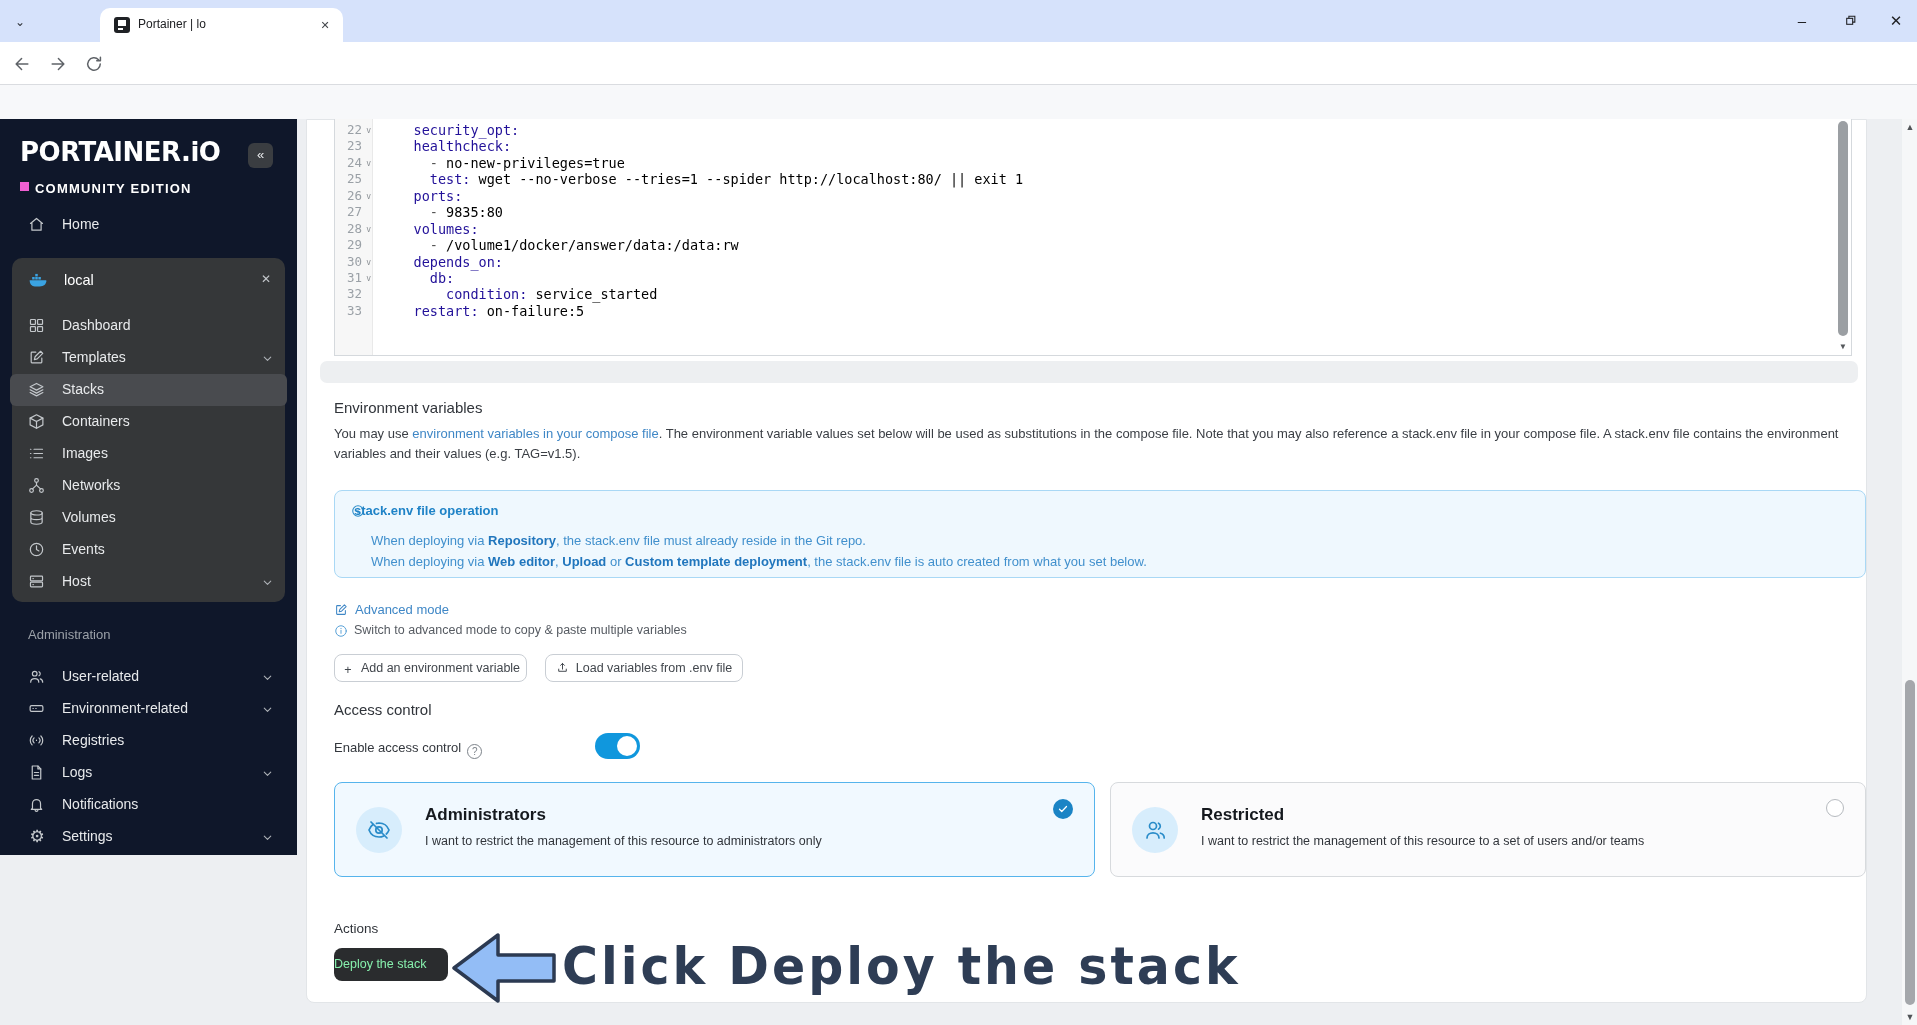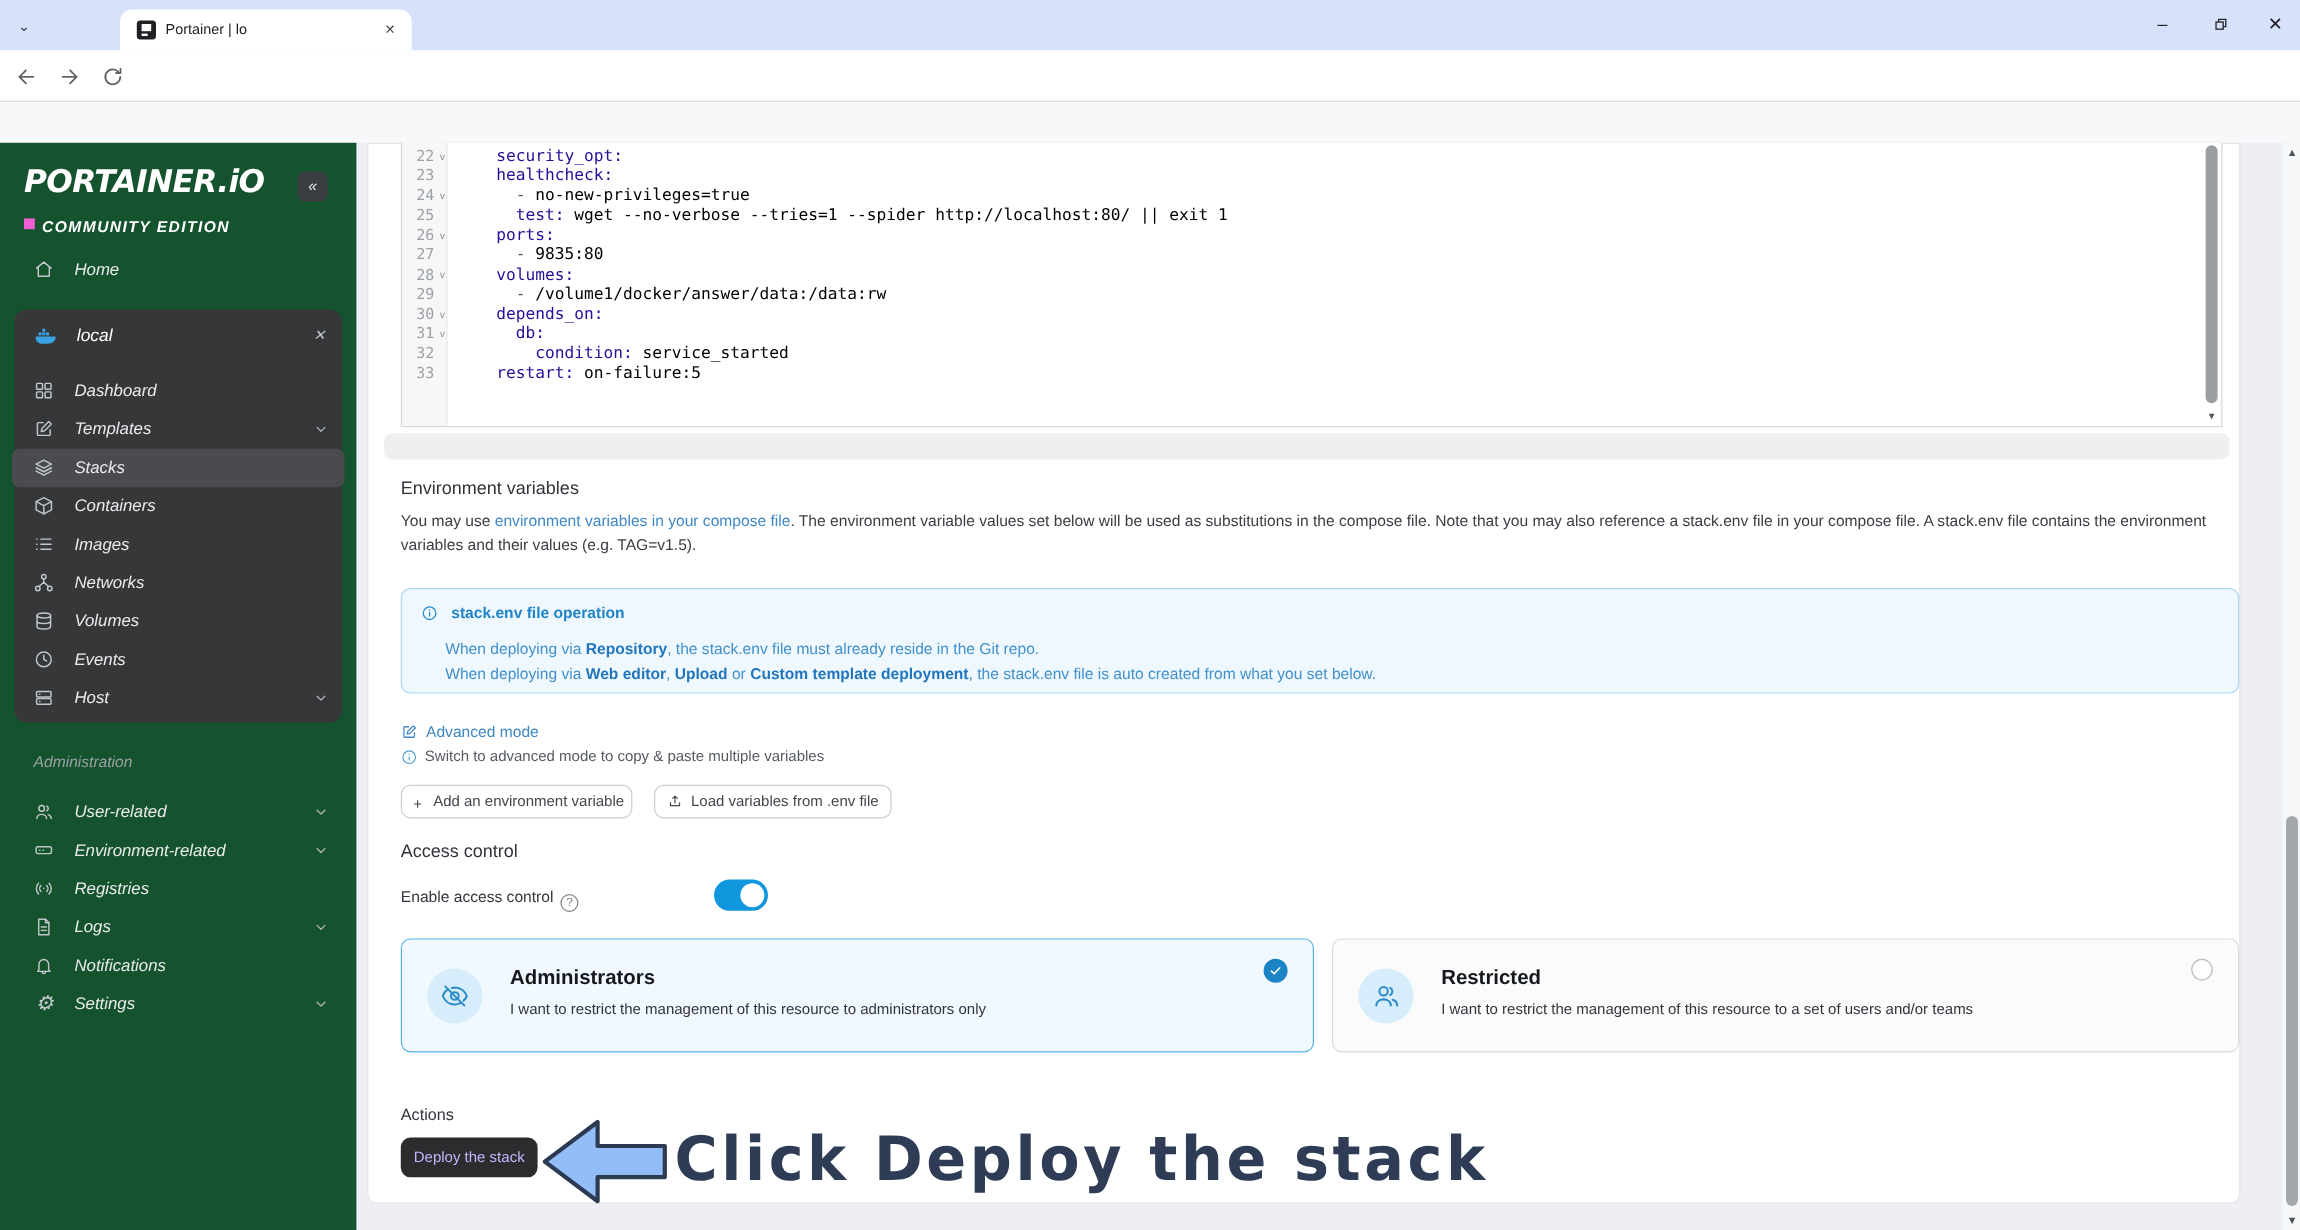--- a/index.html
+++ b/index.html
@@ -38,21 +38,21 @@
   #staric svg { width:19px; height:19px; fill:none; stroke:currentColor; stroke-width:1.5; stroke-linejoin:round; }
   #avatar { position:absolute; right:42px; top:47px; width:28px; height:28px; border-radius:50%;
     border:2px solid #3b78e7; background:radial-gradient(circle at 38% 35%, #caa27c, #7c5a38); }
   #menudots { position:absolute; right:14px; top:49px; font-size:17px; color:#5f6368; width:16px; text-align:center; }
 
   
   #app { position:absolute; left:0; top:85px; width:1917px; height:940px; background:#edeff2; }
   #topstrip { position:absolute; left:0; top:0; width:1917px; height:34px; background:#f7f8fa; }
 
   
-  #sidebar { position:absolute; left:0; top:34px; width:297px; height:906px; background:#14532d; color:#eceef0;font-style:italic; }
+  #sidebar { position:absolute; left:0; top:34px; width:297px; height:736px; background:#0f172a; color:#eceef0; }
   #logo { position:absolute; left:20px; top:18px; font-family:"DejaVu Sans", sans-serif;
     font-weight:800; font-size:26px; letter-spacing:-.5px; color:#fff; }
   #collapse { position:absolute; left:248px; top:24px; width:25px; height:25px; background:#3a3d41;
     border-radius:6px; color:#e8eaec; text-align:center; line-height:24px; font-size:13px; }
   #edition { position:absolute; left:20px; top:62px; font-size:13px; font-weight:bold; letter-spacing:1.2px; color:#fff; }
   #edsq { position:absolute; left:0; top:1px; width:9px; height:9px; background:var(--brand-pink); display:inline-block; }
   #edition span { margin-left:15px; }
   .srow { position:absolute; left:10px; width:277px; height:32px; border-radius:6px; cursor:pointer; }
   .srow .sicon { position:absolute; left:18px; top:7px; width:18px; height:18px; color:#c3c7cb; }
   .srow .sicon svg { width:17px; height:17px; fill:none; stroke:currentColor; stroke-width:1.7;
@@ -93,21 +93,21 @@
 
   
   .h2 { position:absolute; left:334px; font-size:15px; font-weight:500; color:#30343a; }
   #evdesc { position:absolute; left:334px; top:339px; width:1528px; font-size:13px; line-height:20px; color:#3a3e44; }
   a.lnk { color:var(--link-blue); text-decoration:none; }
   #infobox { position:absolute; left:334px; top:405px; width:1532px; height:88px; background:#eff8fe;
     border:1px solid #a9d8f5; border-radius:8px; }
   #infotitle { position:absolute; left:16px; top:12px; font-size:13px; font-weight:bold; color:#1f83c7; }
   #infoico { position:absolute; left:16px; top:13px; width:15px; height:15px; color:#2a8cc9; }
   #infoico svg, .smlico svg { width:14px; height:14px; fill:none; stroke:currentColor; stroke-width:1.8; stroke-linecap:round; }
-  #infotitle span { margin-left:25px; }
+  #infotitle span { margin-left:3px; }
   .infoline { position:absolute; left:36px; font-size:13px; color:var(--info-blue); }
   .infoline b { color:#2176bd; }
   #advmode { position:absolute; left:334px; top:517px; font-size:13px; color:var(--link-blue); }
   #advico { position:absolute; left:334px; top:518px; width:15px; height:15px; color:var(--link-blue); }
   #advico svg { width:14px; height:14px; fill:none; stroke:currentColor; stroke-width:1.8; stroke-linecap:round; stroke-linejoin:round; }
   #advmode span { margin-left:21px; }
   #advhint { position:absolute; left:334px; top:538px; font-size:12.5px; color:#565b62; }
   #hintico { position:absolute; left:334px; top:539px; width:15px; height:15px; color:#4e9bd4; }
   #hintico svg { width:14px; height:14px; fill:none; stroke:currentColor; stroke-width:1.6; stroke-linecap:round; }
   #advhint span { margin-left:20px; }
@@ -133,21 +133,21 @@
   .actitle { position:absolute; left:90px; top:22px; font-size:17px; font-weight:bold; color:#15191e; }
   .acdesc { position:absolute; left:90px; top:51px; font-size:12.5px; color:#31353b; }
   #ac-check { position:absolute; right:21px; top:16px; width:20px; height:20px; border-radius:50%;
     background:#1b84c5; color:#fff; }
   #ac-check svg { width:12px; height:12px; margin:4px; fill:none; stroke:#fff; stroke-width:2.5;
     stroke-linecap:round; stroke-linejoin:round; }
   #ac-radio { position:absolute; right:21px; top:16px; width:18px; height:18px; border-radius:50%;
     background:#fff; border:1.5px solid #b6babf; }
 
   #deploybtn { position:absolute; left:334px; top:863px; width:114px; height:33px; background:#2a2c2e;
-    border-radius:8px; color:#c4b5fd; font-size:12.5px; text-align:center; line-height:33px; cursor:pointer; }
+    border-radius:8px; color:#86efac; font-size:12.5px; text-align:left; line-height:33px; cursor:pointer; }
   #bigarrow { position:absolute; left:452px; top:847px; width:104px; height:72px; }
   #bignote { position:absolute; left:562px; top:845px; height:74px; line-height:74px;
     font-family:"DejaVu Sans", sans-serif; font-weight:800; font-size:49px; letter-spacing:3px;
     color:var(--annotation-navy); transform:scaleY(1.04); white-space:nowrap; }
 
   
   #pagescroll { position:absolute; left:1901px; top:34px; width:16px; height:906px; background:#f6f7f8; border-left:1px solid #eceff1; }
   #psup { position:absolute; left:0; top:3px; width:16px; text-align:center; color:#505357; font-size:9px; }
   #psdown { position:absolute; left:0; bottom:3px; width:16px; text-align:center; color:#505357; font-size:9px; }
   #psthumb { position:absolute; left:3px; top:561px; width:10px; height:325px; background:#a4a7ab; border-radius:5px; }

